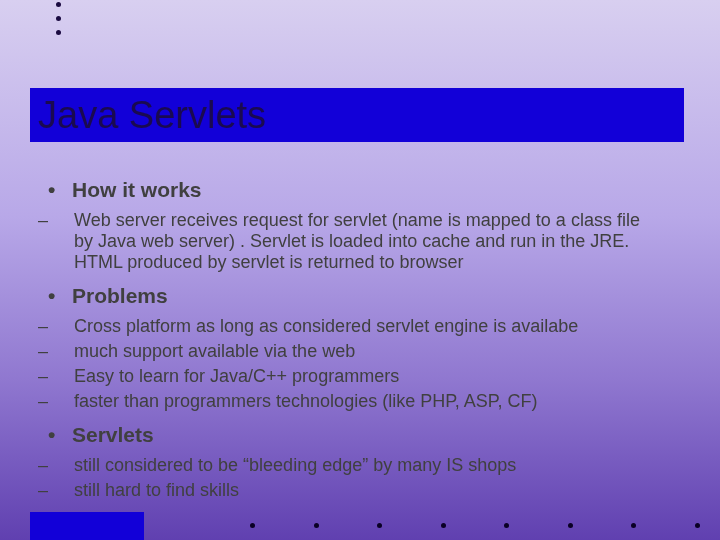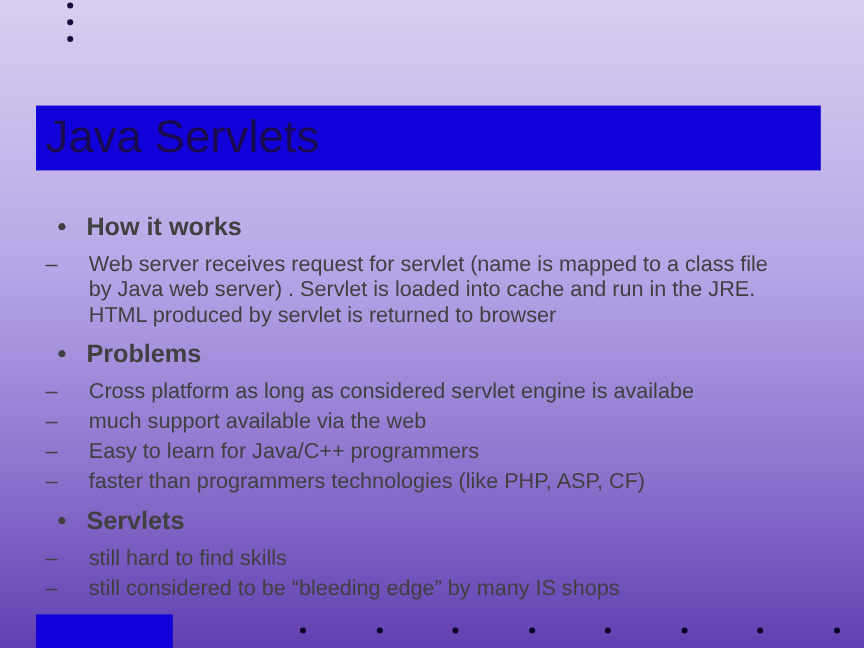--- a/index.html
+++ b/index.html
@@ -117,22 +117,22 @@
   <div class="section">
     <div class="h1">Problems</div>
     <div class="sub">Cross platform as long as considered servlet engine is availabe</div>
     <div class="sub">much support available via the web</div>
     <div class="sub">Easy to learn for Java/C++ programmers</div>
     <div class="sub">faster than programmers technologies (like PHP, ASP, CF)</div>
   </div>
 
   <div class="section">
     <div class="h1">Servlets</div>
+    <div class="sub">still considered to be “bleeding edge” by many IS shops</div>
     <div class="sub">still hard to find skills</div>
-    <div class="sub">still considered to be “bleeding edge” by many IS shops</div>
   </div>
 
 </div>
 
 <div class="bottom-box"></div>
 
 <div class="bottom-dots">
   <div></div>
     <div></div>
     <div></div>

